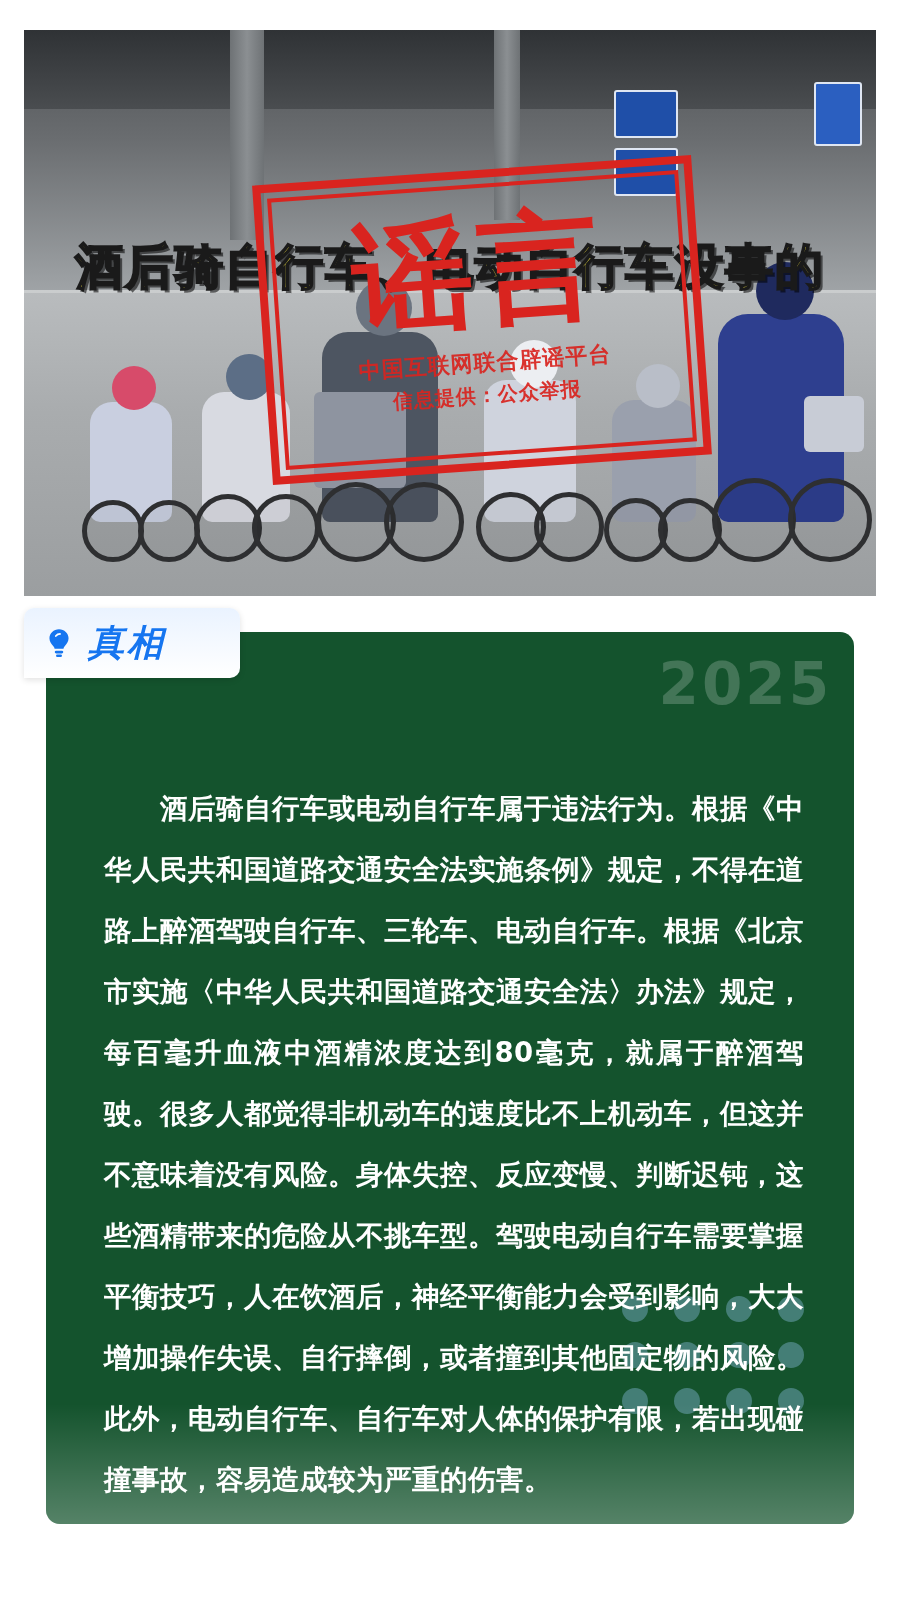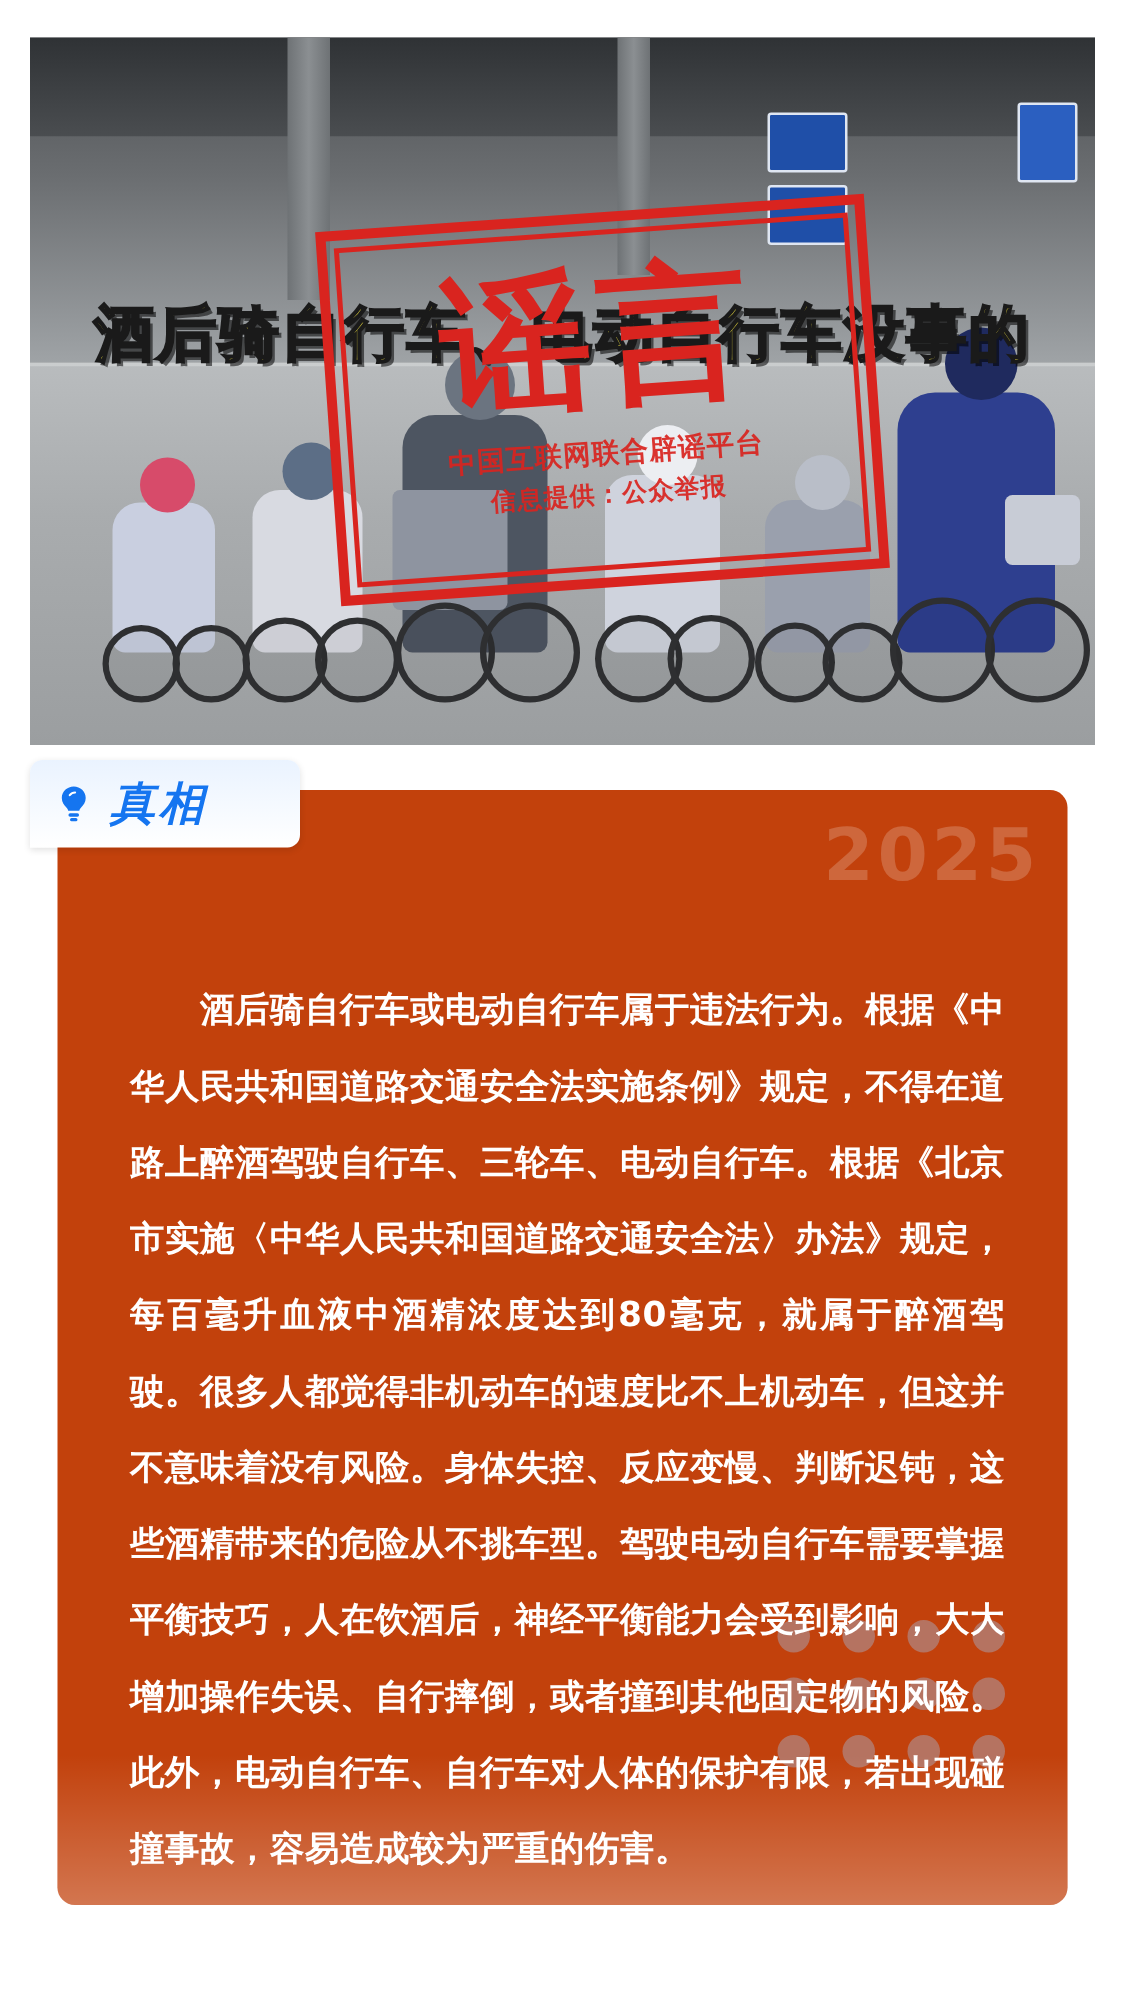--- a/index.html
+++ b/index.html
@@ -207,21 +207,21 @@
     top: 608px;
     width: 852px;
     height: 980px;
   }
   .panel {
     position: absolute;
     left: 22px;
     top: 24px;
     width: 808px;
     height: 892px;
-    background: #c2410c;
+    background: #14532d;
     border-radius: 14px;
     overflow: hidden;
   }
   .panel-glow {
     position: absolute;
     left: 0; bottom: 0; width: 100%; height: 120px;
     background: linear-gradient(180deg, rgba(255,255,255,0) 0%, rgba(255,255,255,0.28) 100%);
   }
   .year-mark {
     position: absolute;

